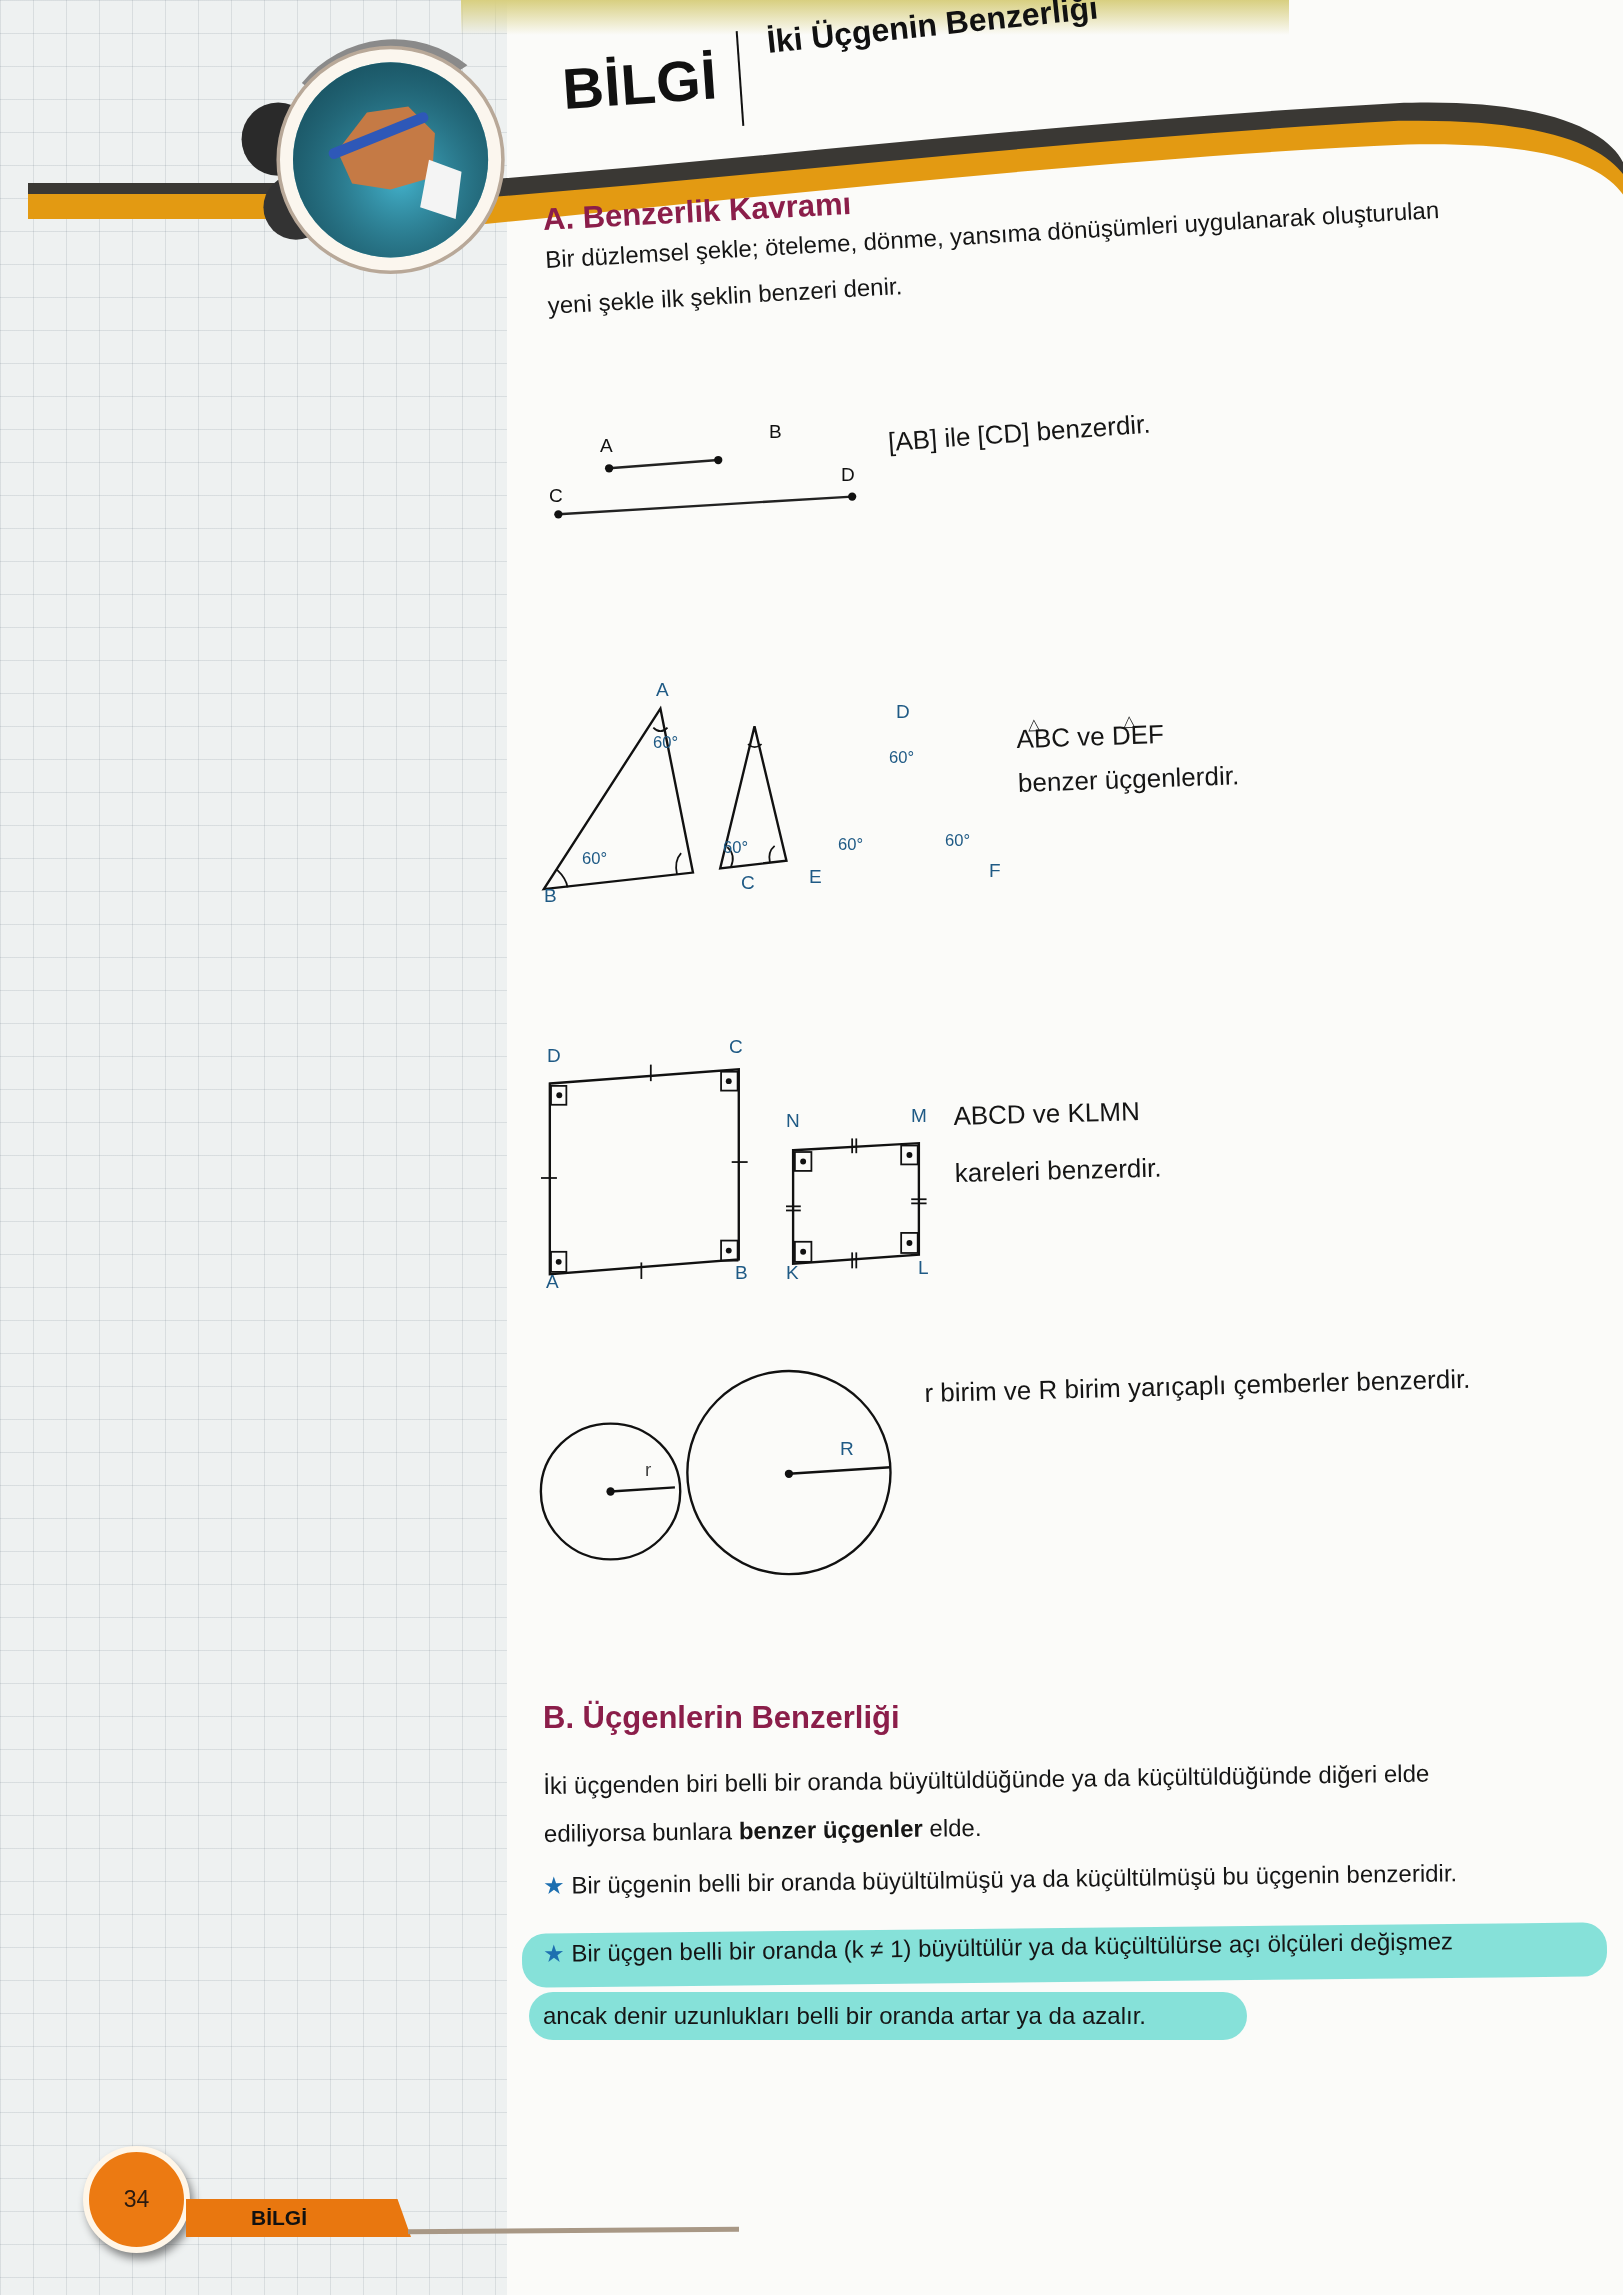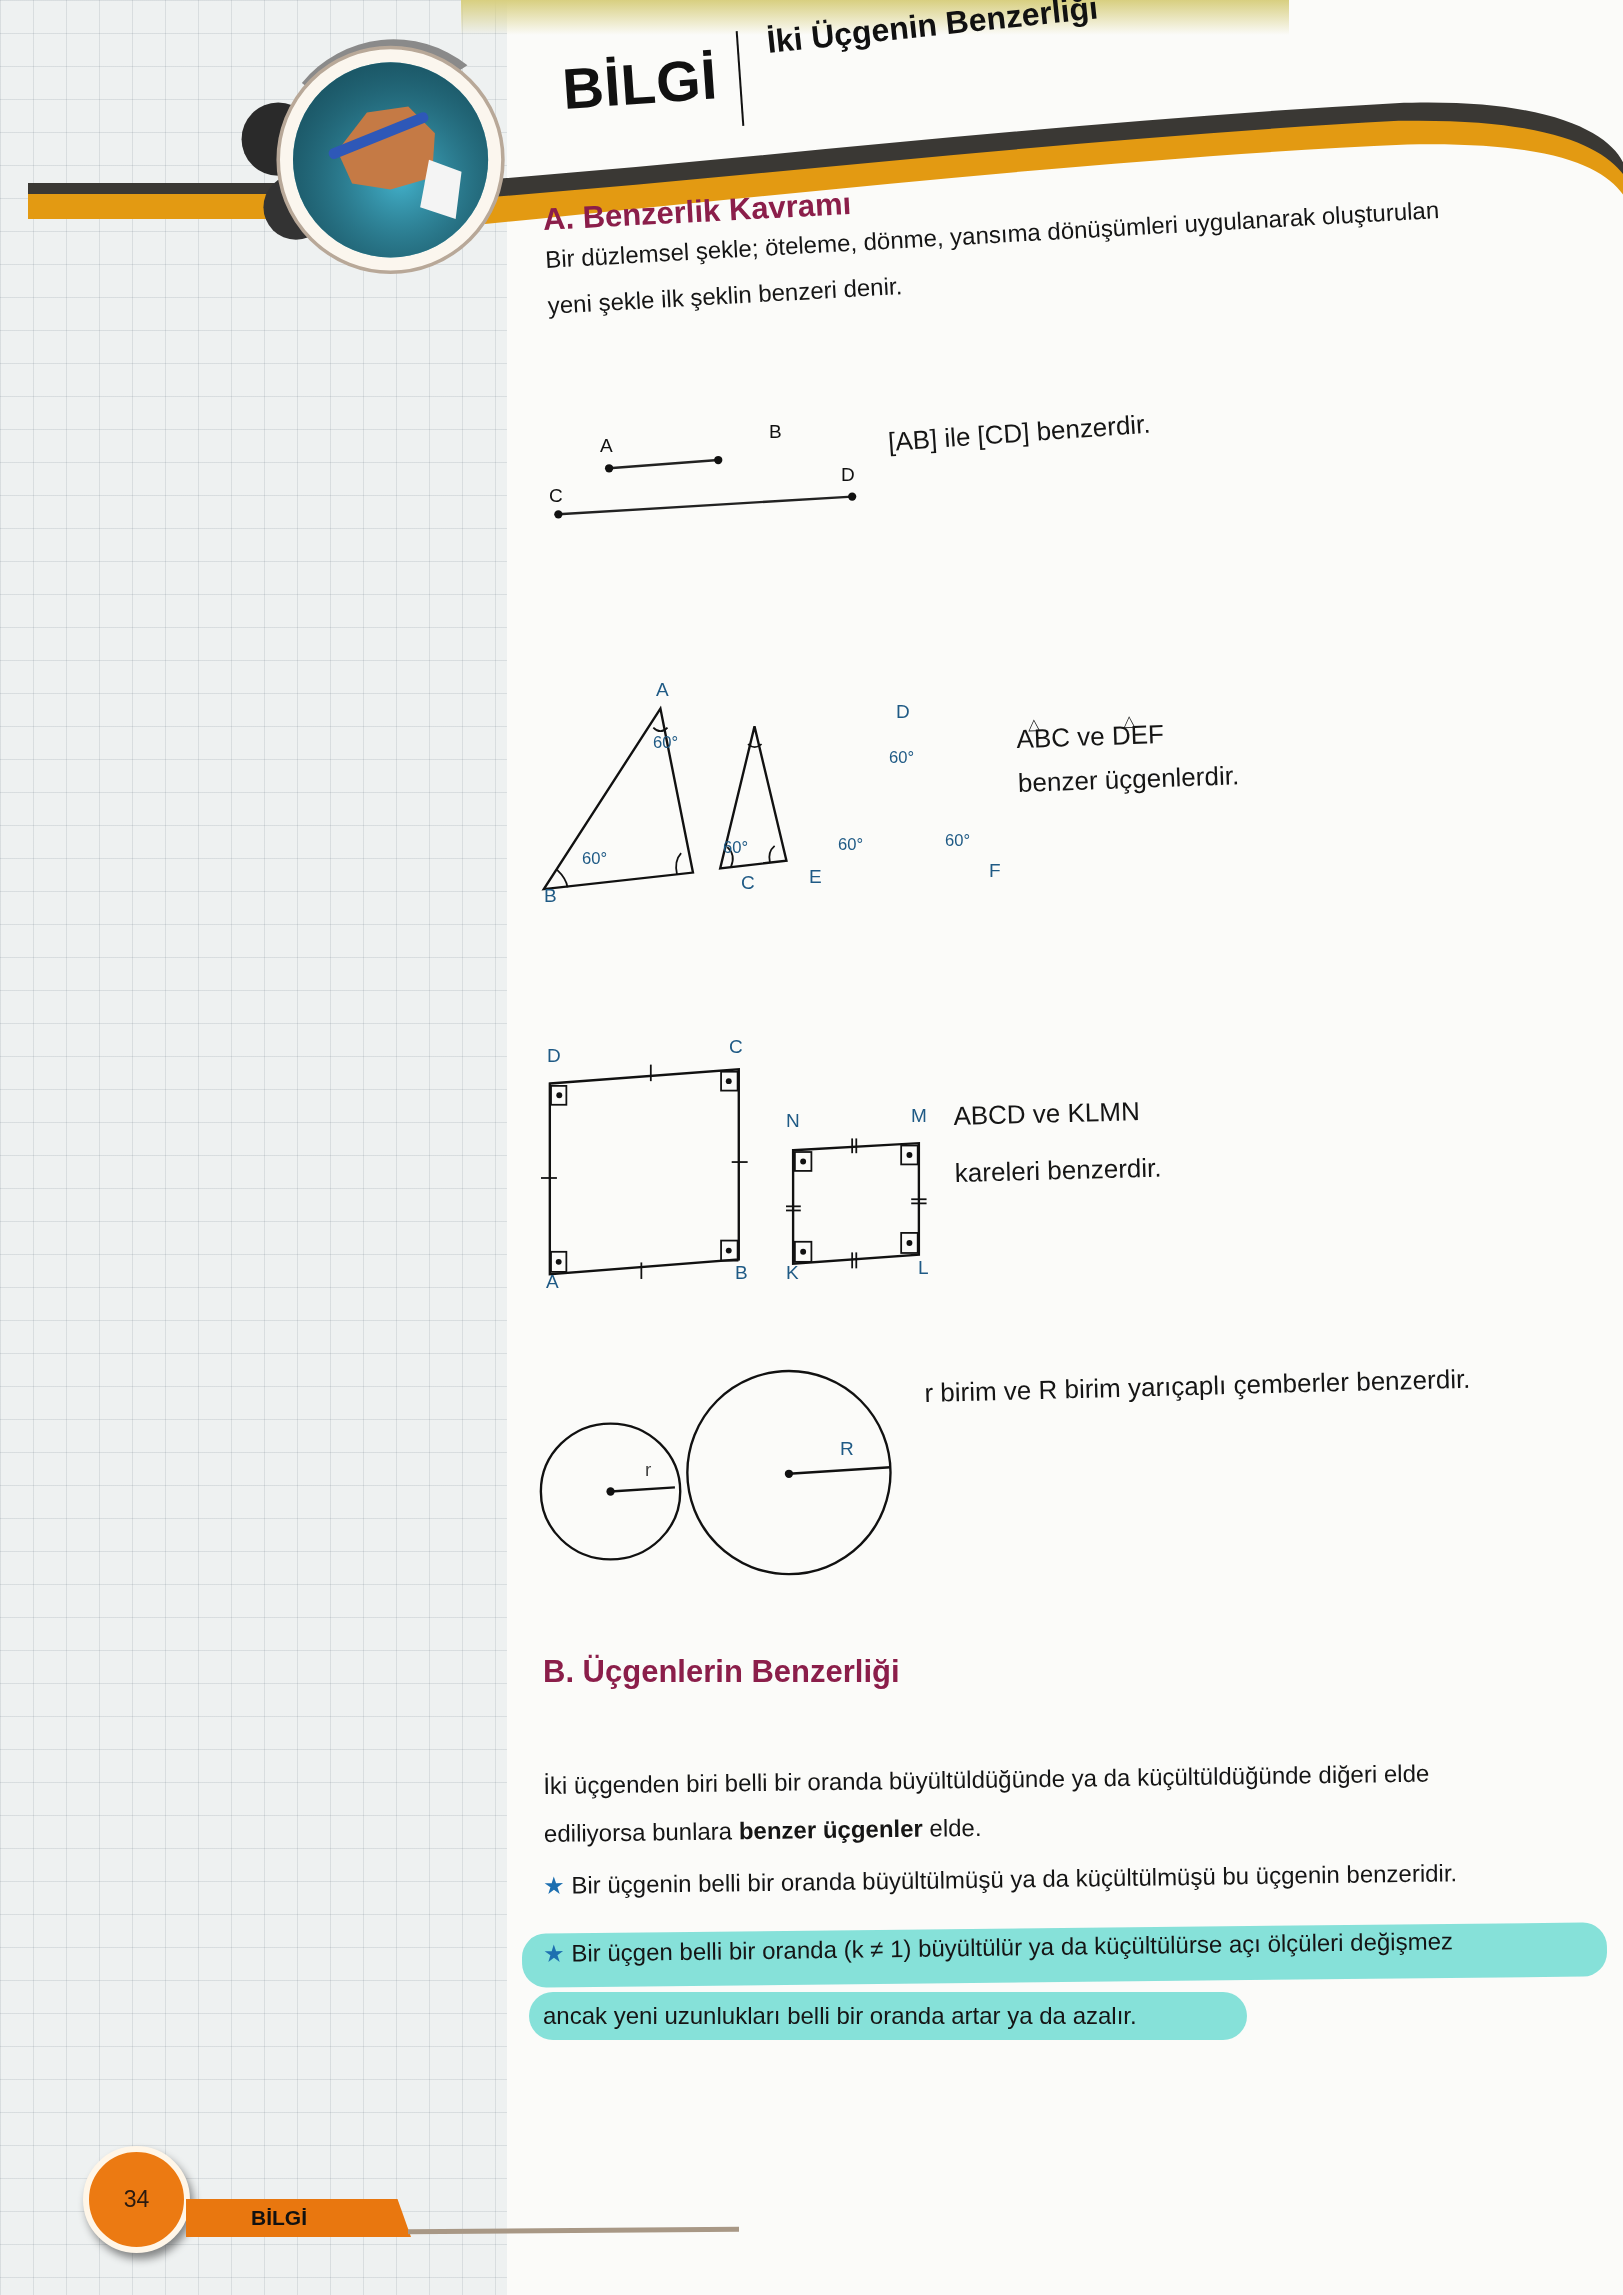--- a/index.html
+++ b/index.html
@@ -222,39 +222,39 @@
   <line x1="133" y1="222" x2="242" y2="215" stroke="#111" stroke-width="4"></line>
   <circle cx="133" cy="222" r="7" fill="#111"></circle>
   <ellipse cx="435" cy="190" rx="172" ry="172" fill="none" stroke="#111" stroke-width="4"></ellipse>
   <line x1="435" y1="192" x2="607" y2="181" stroke="#111" stroke-width="4"></line>
   <circle cx="435" cy="192" r="7" fill="#111"></circle>
 </svg>
 <div class="label" style="left:645px; top:1459px; color:#444;">r</div>
 <div class="label" style="left:840px; top:1438px;">R</div>
 <div class="caption" style="left:924px; top:1378px; transform:rotate(-1.5deg);">r birim ve R birim yarıçaplı çemberler benzerdir.</div>
 
-<div class="section-title" style="left:543px; top:1654px;">B. Üçgenlerin Benzerliği</div>
+<div class="section-title" style="left:543px; top:1700px;">B. Üçgenlerin Benzerliği</div>
 <div class="para" style="left:543px; top:1762px; line-height:2.0; transform:rotate(-0.8deg);">
   <div>İki üçgenden biri belli bir oranda büyültüldüğünde ya da küçültüldüğünde diğeri elde</div>
   <div>
     <span>ediliyorsa bunlara </span><b>benzer üçgenler</b><span> elde.</span>
   </div>
 </div>
 
 <div class="highlight" style="left:522px; top:1928px; width:1085px; height:54px; transform:rotate(-0.6deg);"></div>
 <div class="highlight" style="left:529px; top:1992px; width:718px; height:48px;"></div>
 
 <div class="para" style="left:543px; top:1870px; transform:rotate(-0.8deg); line-height:1.3;">
   <span class="star">★</span>
   <span>Bir üçgenin belli bir oranda büyültülmüşü ya da küçültülmüşü bu üçgenin benzeridir.</span>
 </div>
 <div class="para" style="left:543px; top:1938px; transform:rotate(-0.8deg); line-height:1.3;">
   <span class="star">★</span>
   <span>Bir üçgen belli bir oranda (k ≠ 1) büyültülür ya da küçültülürse açı ölçüleri değişmez</span>
 </div>
 <div class="para" style="left:543px; top:2000px; line-height:1.3;">
-  <span>ancak yeni uzunlukları belli bir oranda artar ya da azalır.</span>
+  <span>ancak denir uzunlukları belli bir oranda artar ya da azalır.</span>
 </div>
 
 <div class="footer-circle">34</div>
 <div class="footer-tab">BİLGİ</div>
 <div class="footer-line"></div>
 
 
 </body></html>

